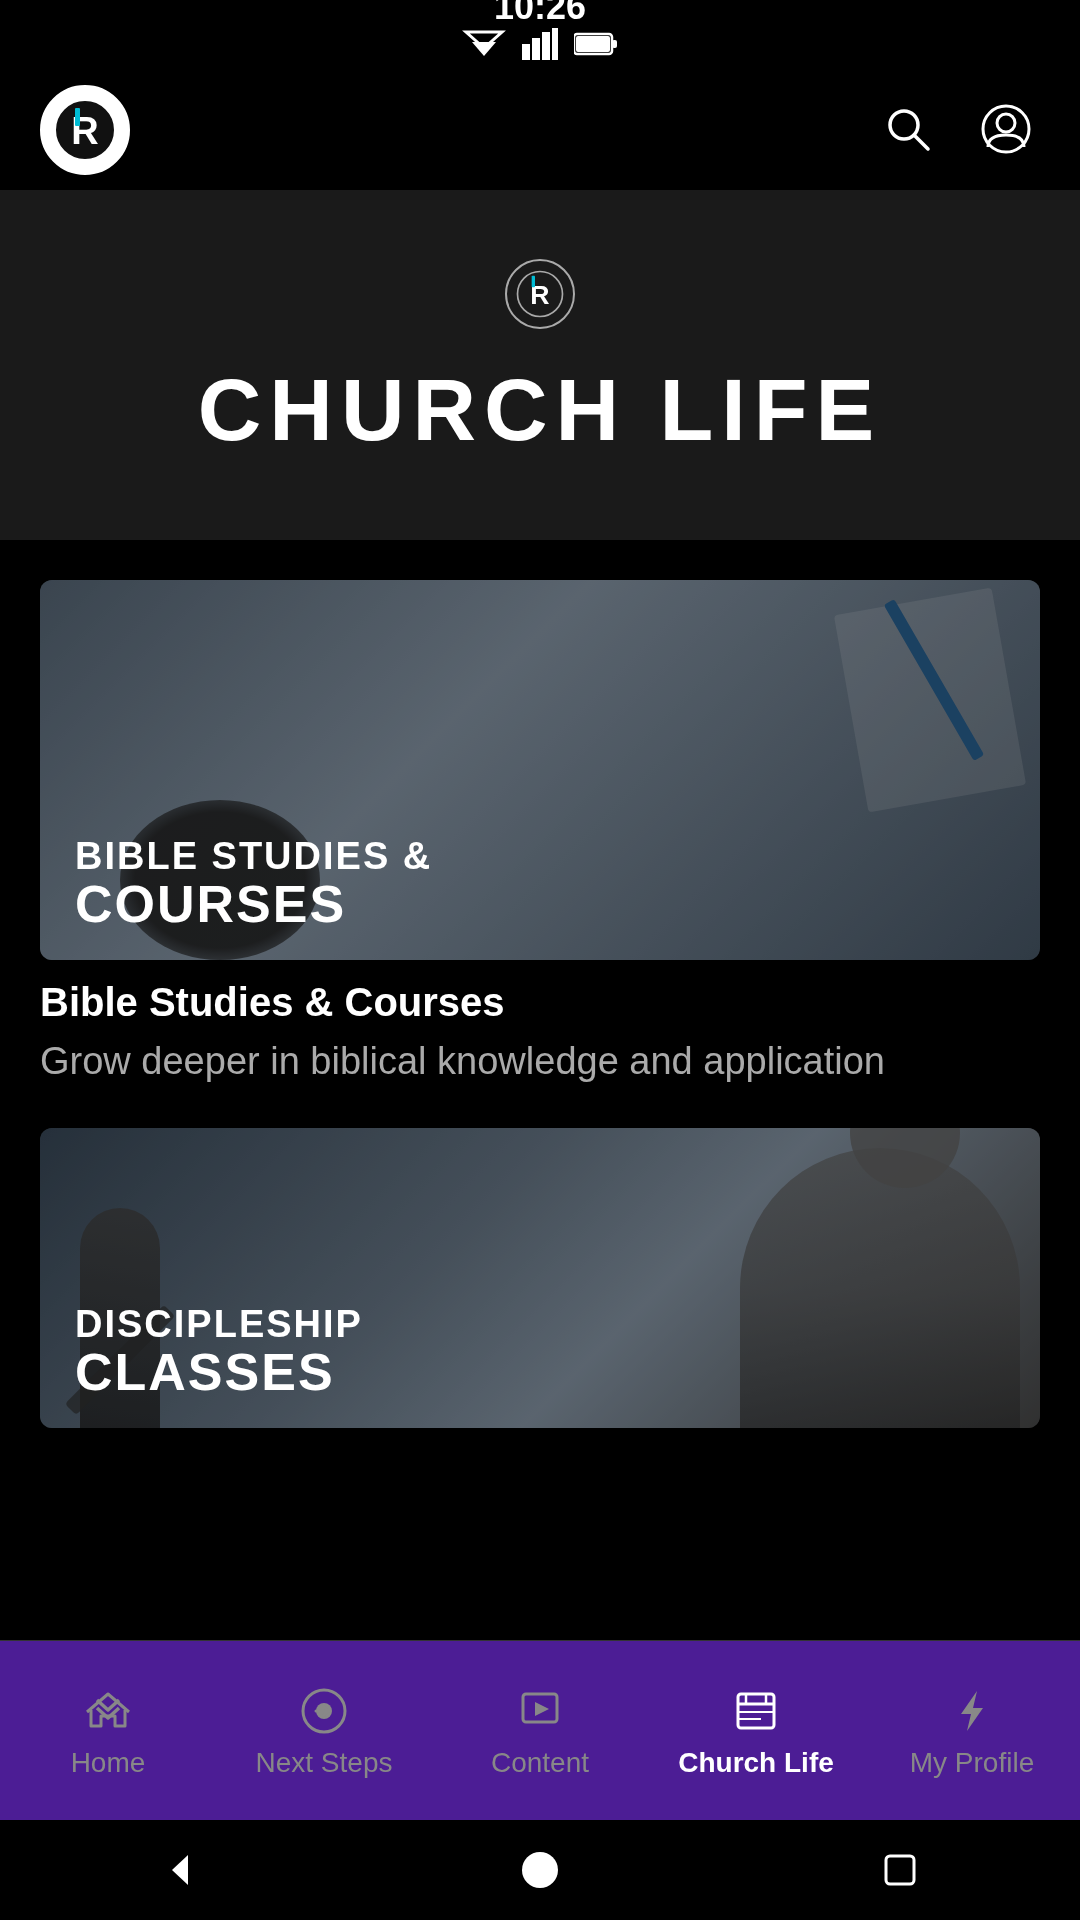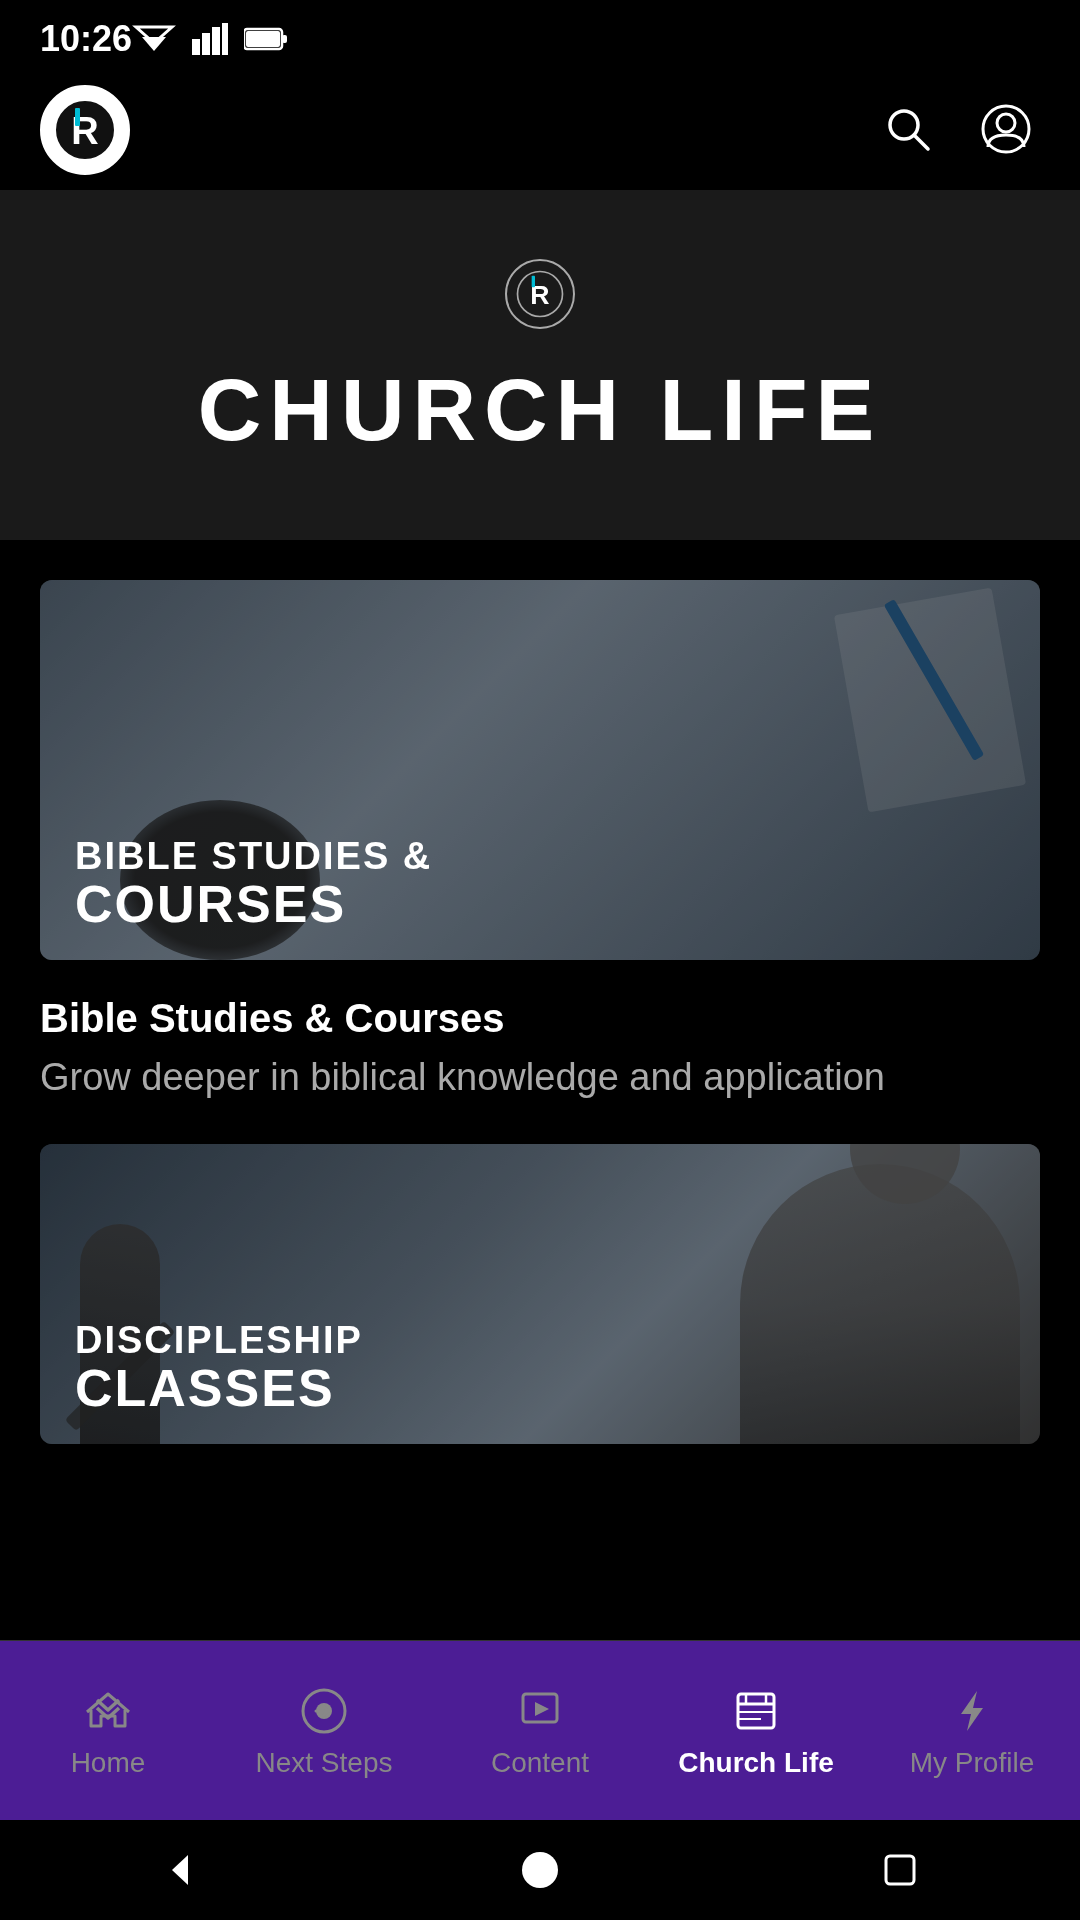--- a/index.html
+++ b/index.html
@@ -11,25 +11,26 @@
       font-family: -apple-system, BlinkMacSystemFont, 'Segoe UI', Arial, sans-serif;
       width: 1080px;
       height: 1920px;
       overflow: hidden;
       position: relative;
     }
 
     
     .status-bar {
       display: flex;
-      justify-content: flex-start;
+      justify-content: flex-end;
       align-items: center;
       padding: 18px 40px 10px;
       background: #000;
       height: 70px;
+      flex-direction: column;
     }
 
     .status-time {
       font-size: 36px;
       font-weight: 600;
       color: #fff;
     }
 
     .status-icons {
       display: flex;
@@ -126,21 +127,21 @@
     }
 
     .card-image {
       width: 100%;
       height: 380px;
       border-radius: 12px;
       overflow: hidden;
       position: relative;
       display: flex;
       align-items: flex-end;
-      margin-bottom: 36px;
+      margin-bottom: 20px;
     }
 
     .card-image-bg-1 {
       background: linear-gradient(135deg, #5a6a7a 0%, #8a9aaa 40%, #6a7a8a 70%, #4a5a6a 100%);
       width: 100%;
       height: 100%;
       position: absolute;
       top: 0;
       left: 0;
     }

